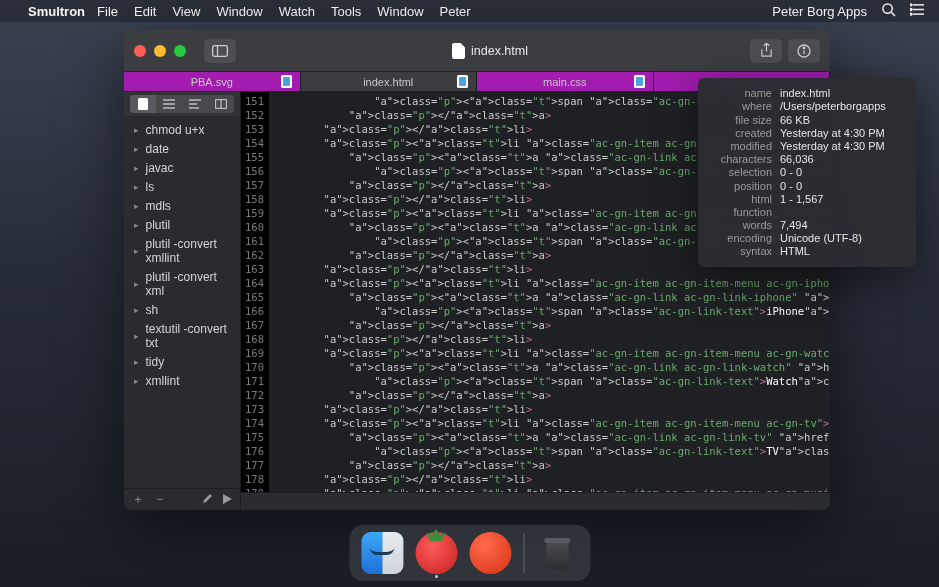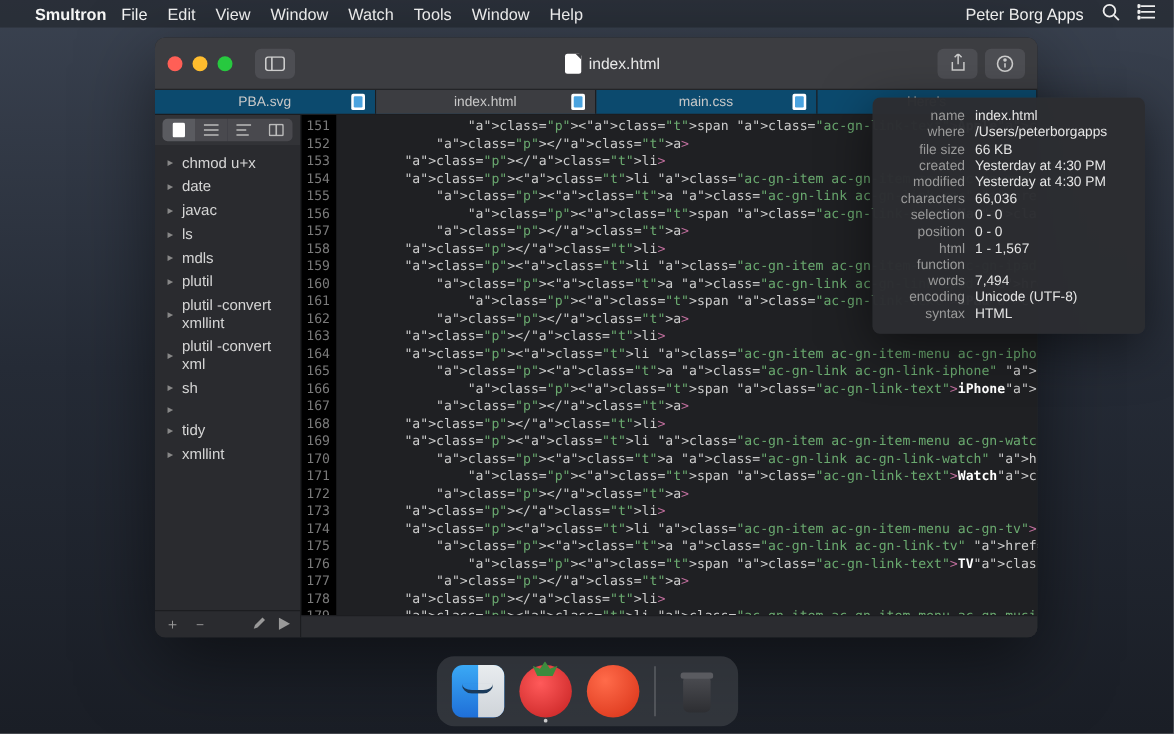--- a/index.html
+++ b/index.html
@@ -34,21 +34,21 @@
 .tl-close { background: #ff5f56; } .tl-min { background: #ffbd2e; } .tl-max { background: #27c93f; }
 .tb-btn {
   width: 32px; height: 24px; background: #4d4e53; border-radius: 5px;
   display: flex; align-items: center; justify-content: center; color: #ccc;
   margin-left: 6px; font-size: 13px;
 }
 .tb-title { flex: 1; text-align: center; color: #e8e8e8; font-size: 12.5px; display:flex; align-items:center; justify-content:center; gap:6px;}
 .file-icon { width:13px; height:16px; background:#fff; border-radius:2px; position:relative; display:inline-block;}
 .file-icon::after{content:"";position:absolute;top:0;right:0;width:5px;height:5px;background:#3c3d41;clip-path:polygon(100% 0,100% 100%,0 0);}
 .tabs {
-  height: 20px; background: #0c4a6e; display: flex; border-bottom: 1px solid #1c1d20;
+  height: 20px; background: #a21caf; display: flex; border-bottom: 1px solid #1c1d20;
 }
 .tab {
   flex: 1; display: flex; align-items: center; justify-content: center;
   font-size: 11px; color: #c8c8c8; border-right: 1px solid #1c1d20;
   gap: 6px; position: relative;
 }
 .tab.active { background: #3c3d41; }
 .tab .ficon { width:11px; height:13px; background:#fff; border-radius:1.5px; position:relative;}
 .tab .ficon.css::before{content:"";position:absolute;inset:2px;background:#4aa3df;border-radius:1px;}
 .tab .ficon.html::before{content:"";position:absolute;inset:2px;background:#4aa3df;border-radius:1px;}
@@ -60,21 +60,21 @@
 .sb-seg:last-child{border-radius:0 4px 4px 0;}
 .sb-list { flex:1; padding: 4px 0; overflow:auto;}
 .sb-item { display:flex; align-items:center; gap:7px; padding: 2.5px 10px; font-size:12px; color:#d5d5d5;}
 .sb-item .chev { color:#888; font-size:9px; }
 .sb-footer{height:22px;border-top:1px solid #1c1d20;display:flex;align-items:center;padding:0 8px;gap:10px;color:#999;}
 .sb-footer .sp{flex:1;}
 .editor { flex:1; display:flex; flex-direction:column; background:#1f2023;}
 .gutter-code { flex:1; display:flex; overflow:hidden; font-family: Menlo, Consolas, monospace; font-size:10.5px; line-height:14px;}
 .gutter { width:28px; background:#000000; color:#7a7a7a; text-align:right; padding:2px 5px 0 0;}
 .code { flex:1; padding:2px 0 0 4px; color:#ccc; white-space:pre; overflow:hidden;}
-.status { height:18px; background:#2b2c30; border-top:1px solid #1c1d20; text-align:center; font-size:10.5px; color:#bdbdbd; line-height:18px;} .s{color:#6aa96f;} .p{color:#c16f9e;} .w{color:#ffffff;font-weight:bold;}
+.status { height:18px; background:#2b2c30; border-top:1px solid #1c1d20; text-align:center; font-size:10.5px; color:#bdbdbd; line-height:18px;} .s{color:#6aa96f;} .p{color:#c16f9e;} .w{color:#ffffff;}
 
 .info-panel{
   position:absolute; left:698px; top:78px; width:218px;
   background:rgba(44,45,49,.98); border-radius:6px; box-shadow:0 10px 40px rgba(0,0,0,.5);
   padding:8px 10px; font-size:11px; color:#e5e5e5;
 }
 .info-row{display:flex; margin:1.2px 0;}
 .info-label{width:64px; text-align:right; color:#9a9a9a; margin-right:8px;}
 .info-val{flex:1;}
 
@@ -95,21 +95,21 @@
 .trash::before{content:"";position:absolute;left:10px;top:10px;width:22px;height:28px;background:linear-gradient(180deg,#4a4b50,#2d2e32);border-radius:3px 3px 5px 5px;}
 .trash::after{content:"";position:absolute;left:8px;top:6px;width:26px;height:5px;background:#5a5b60;border-radius:2px;}
 .dot{position:absolute;bottom:-4px;left:50%;transform:translateX(-50%);width:3px;height:3px;background:#ccc;border-radius:50%;}
 </style>
 </head>
 <body>
 
 <div class="menubar">
   <span class="apple"></span>
   <span class="app">Smultron</span>
-  <span id="menu-items"><span class="mitem">File</span><span class="mitem">Edit</span><span class="mitem">View</span><span class="mitem">Window</span><span class="mitem">Watch</span><span class="mitem">Tools</span><span class="mitem">Window</span><span class="mitem">Help</span></span>
+  <span id="menu-items"><span class="mitem">File</span><span class="mitem">Edit</span><span class="mitem">View</span><span class="mitem">Window</span><span class="mitem">Watch</span><span class="mitem">Tools</span><span class="mitem">Window</span><span class="mitem">Peter</span></span>
   <span class="spacer"></span>
   <span class="right-item">Peter Borg Apps</span>
   <span class="right-item">
     <svg width="15" height="15" viewBox="0 0 16 16" fill="none" stroke="#eee" stroke-width="1.6">
         <circle cx="7" cy="7" r="5"></circle>
         <line x1="11" y1="11" x2="15" y2="15"></line>
       </svg>
   </span>
   <span class="right-item">
     <svg width="15" height="13" viewBox="0 0 16 14" stroke="#eee" stroke-width="1.6">
@@ -233,20 +233,21 @@
           <div class="sb-item">
             <span class="chev">▸</span>
             <span>plutil -convert xml</span>
           </div>
           <div class="sb-item">
             <span class="chev">▸</span>
             <span>sh</span>
           </div>
           <div class="sb-item">
             <span class="chev">▸</span>
+            <span>textutil -convert txt</span>
           </div>
           <div class="sb-item">
             <span class="chev">▸</span>
             <span>tidy</span>
           </div>
           <div class="sb-item">
             <span class="chev">▸</span>
             <span>xmllint</span>
           </div>
         </div>

